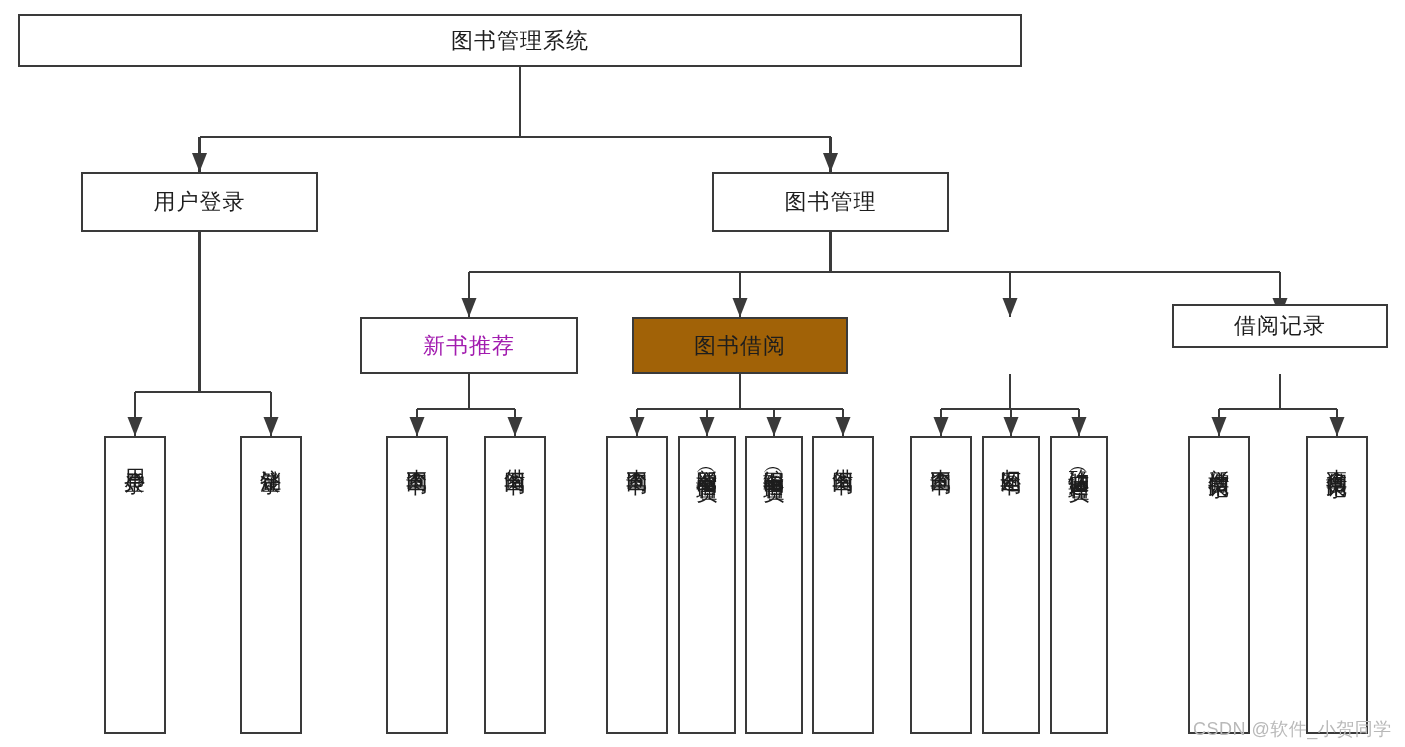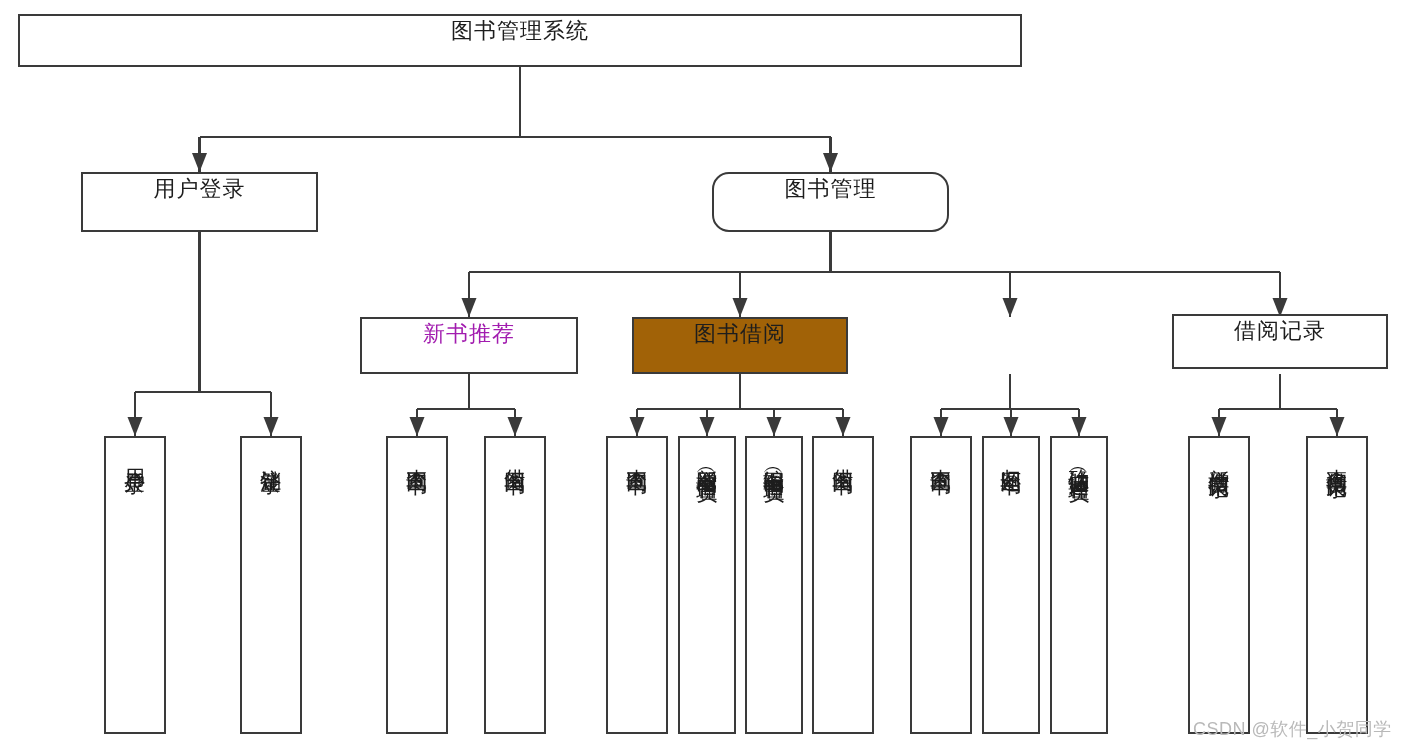--- a/index.html
+++ b/index.html
@@ -25,21 +25,21 @@
     width: 1405px;
     height: 747px;
     pointer-events: none;
   }
   .node {
     position: absolute;
     box-sizing: border-box;
     background: #ffffff;
     border: 2px solid #3a3a3a;
     display: flex;
-    align-items: flex-start;
+    align-items: center;
     justify-content: center;
     color: #1d1d1d;
   }
   .node.horiz {
     font-size: 22px;
     letter-spacing: 1px;
   }
   .node.vert {
     padding-top: 14px;
     align-items: flex-start;
@@ -123,31 +123,31 @@
       <polygon points="1329.5,417 1344.5,417 1337,436" fill="#3a3a3a"></polygon>
     </svg>
 
   <div class="node horiz" id="n-root" style="left: 18px; top: 14px; width: 1004px; height: 53px; border-color: rgb(58, 58, 58); background: rgb(255, 255, 255); color: rgb(29, 29, 29);">
     <span>图书管理系统</span>
   </div>
 
   <div class="node horiz" id="n-l2-0" style="left: 81px; top: 172px; width: 237px; height: 60px; border-color: rgb(58, 58, 58); background: rgb(255, 255, 255); color: rgb(29, 29, 29);">
     <span>用户登录</span>
   </div>
-  <div class="node horiz" id="n-l2-1" style="left: 712px; top: 172px; width: 237px; height: 60px; border-color: rgb(58, 58, 58); background: rgb(255, 255, 255); color: rgb(29, 29, 29); border-radius: 17px;">
+  <div class="node horiz" id="n-l2-1" style="left: 712px; top: 172px; width: 237px; height: 60px; border-color: rgb(58, 58, 58); background: rgb(255, 255, 255); color: rgb(29, 29, 29);">
     <span>图书管理</span>
   </div>
 
   <div class="node horiz" id="n-l3-0" style="left: 360px; top: 317px; width: 218px; height: 57px; border-color: rgb(58, 58, 58); background: rgb(255, 255, 255); color: #a21caf;">
     <span>新书推荐</span>
   </div>
   <div class="node horiz" id="n-l3-1" style="left: 632px; top: 317px; width: 216px; height: 57px; border-color: rgb(58, 58, 58); background: #a16207; color: rgb(29, 29, 29);">
     <span>图书借阅</span>
   </div>
-  <div class="node horiz" id="n-l3-3" style="left: 1172px; top: 314px; width: 216px; height: 55px; border-color: rgb(58, 58, 58); background: rgb(255, 255, 255); color: rgb(29, 29, 29);">
+  <div class="node horiz" id="n-l3-3" style="left: 1172px; top: 304px; width: 216px; height: 44px; border-color: rgb(58, 58, 58); background: rgb(255, 255, 255); color: rgb(29, 29, 29);">
     <span>借阅记录</span>
   </div>
 
   <div class="node vert" id="n-leaf-0" style="left: 104px; top: 436px; width: 62px; height: 298px; border-color: rgb(58, 58, 58); background: rgb(255, 255, 255); color: rgb(29, 29, 29);">
     <span class="vtext">用户登录</span>
   </div>
   <div class="node vert" id="n-leaf-1" style="left: 240px; top: 436px; width: 62px; height: 298px; border-color: rgb(58, 58, 58); background: rgb(255, 255, 255); color: rgb(29, 29, 29);">
     <span class="vtext">注销登录</span>
   </div>
   <div class="node vert" id="n-leaf-2" style="left: 386px; top: 436px; width: 62px; height: 298px; border-color: rgb(58, 58, 58); background: rgb(255, 255, 255); color: rgb(29, 29, 29);">

